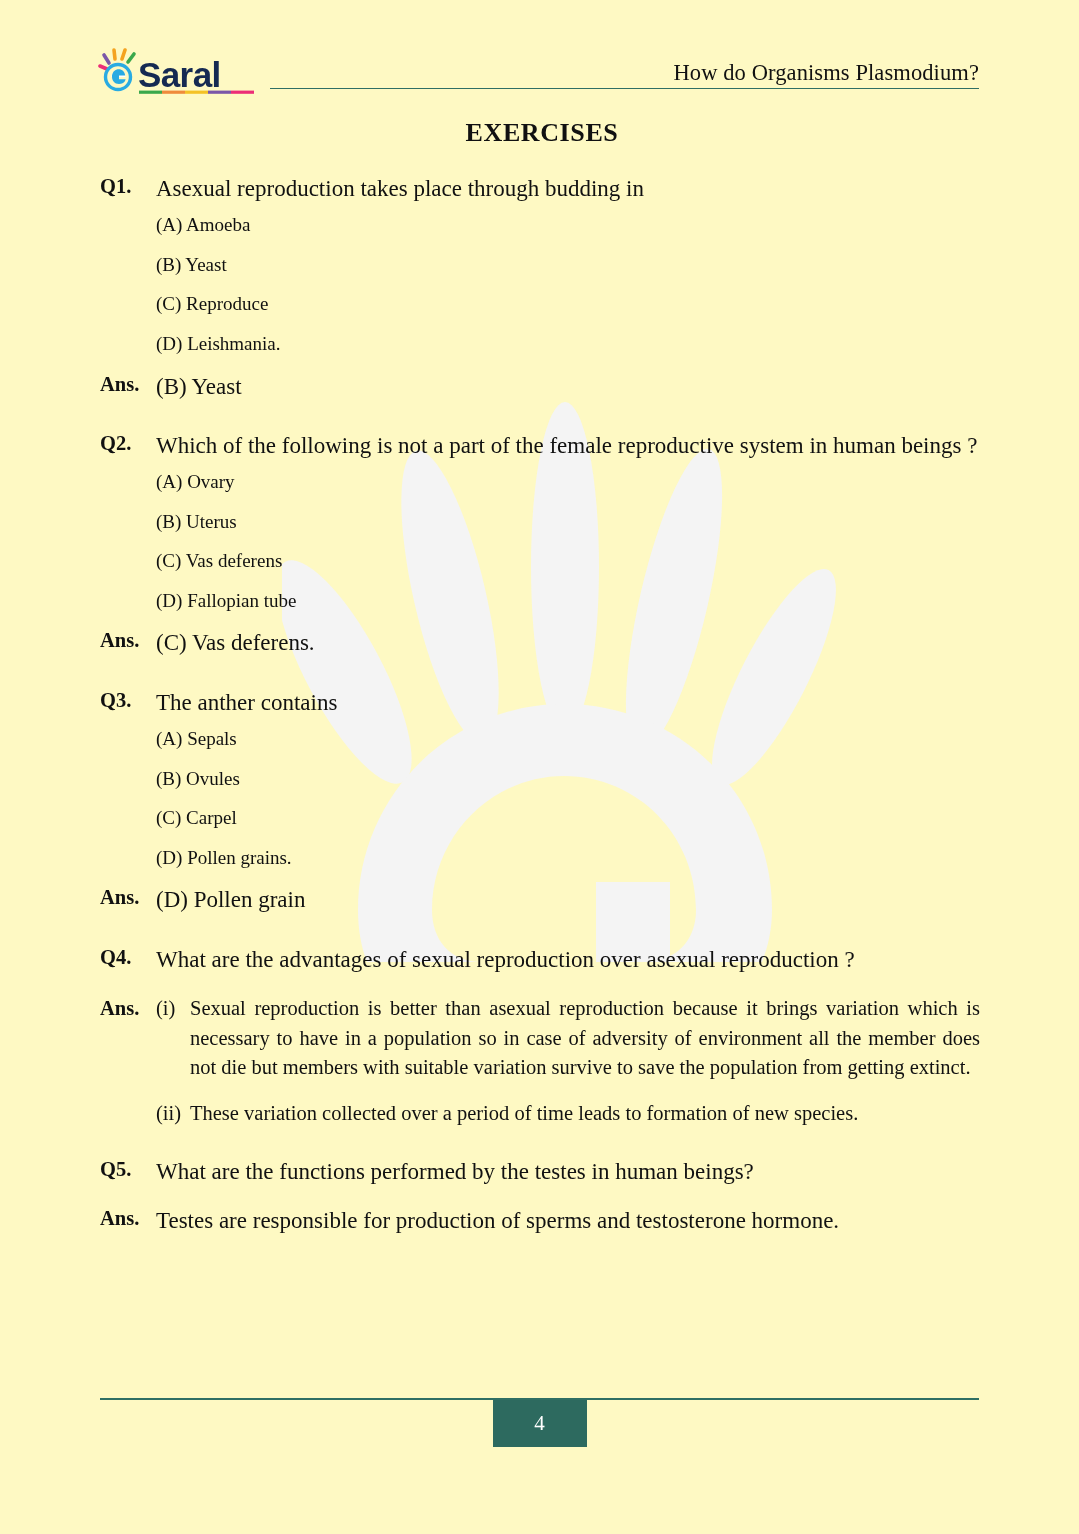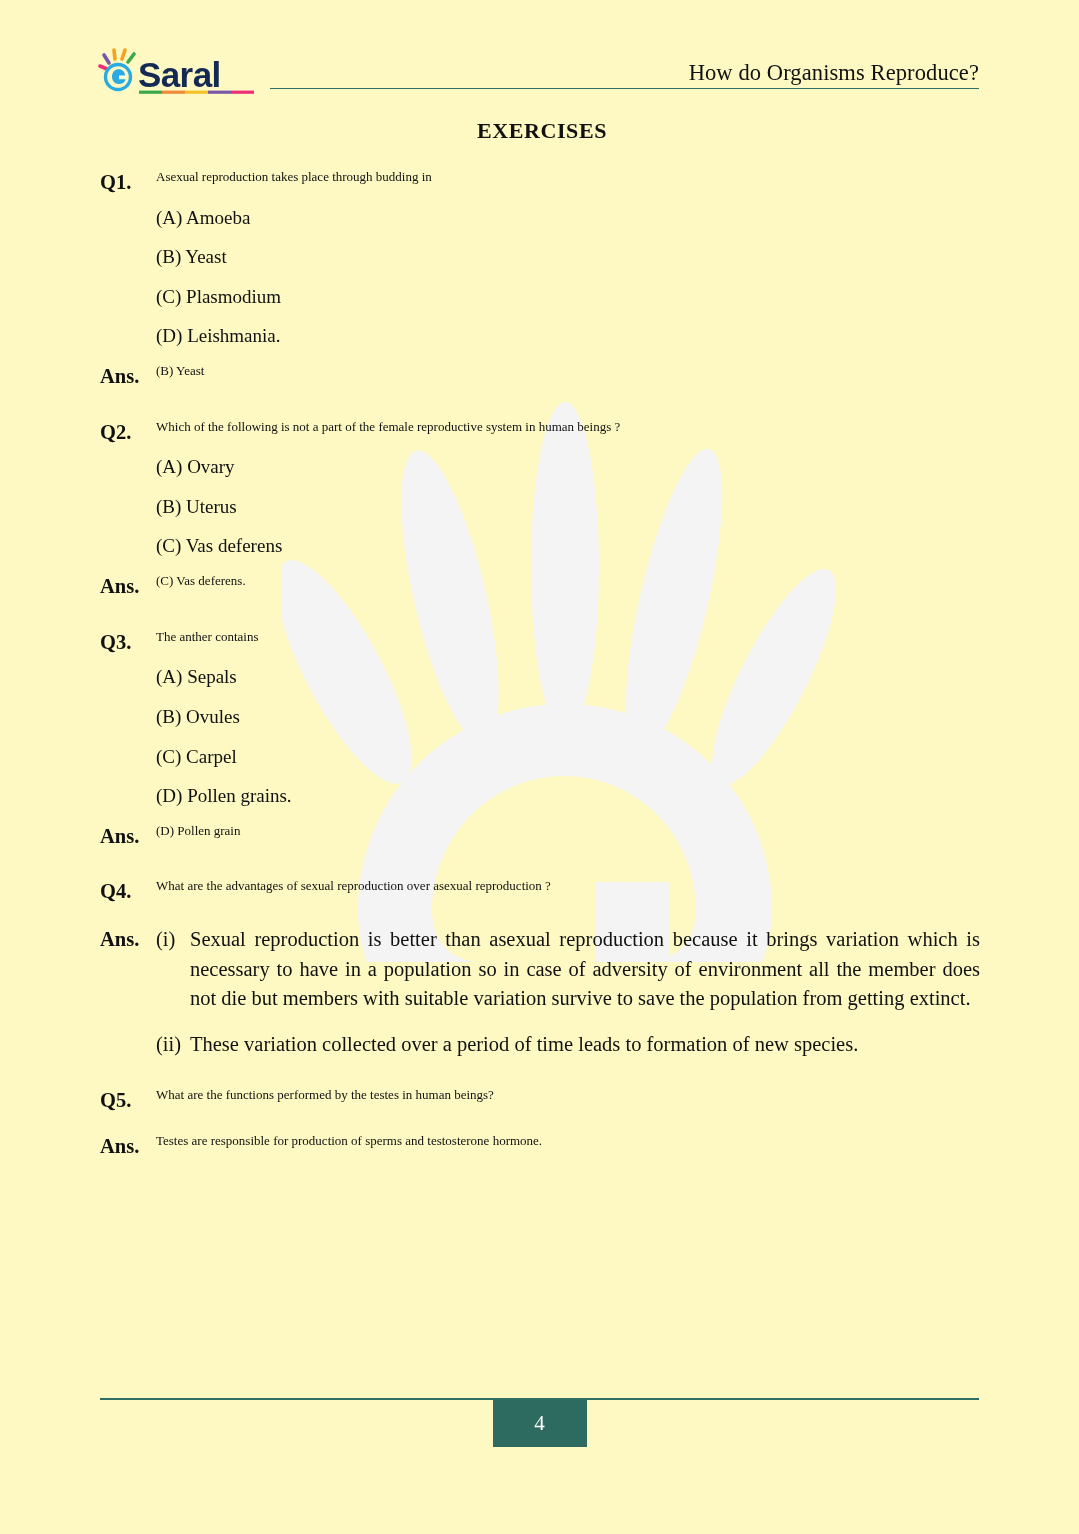--- a/index.html
+++ b/index.html
@@ -74,21 +74,21 @@
     position: absolute;
     left: 100px;
     top: 118px;
     width: 880px;
     z-index: 2;
   }
 
   .exercises-title {
     text-align: center;
     font-weight: bold;
-    font-size: 22px;
+    font-size: 26px;
     letter-spacing: 0.6px;
     margin: 0 0 24px 0;
     padding-left: 4px;
   }
 
   
   .qblock { margin-bottom: 0; }
   .qblock + .qblock { margin-top: 26px; }
 
   .row {
@@ -102,21 +102,21 @@
     flex: 0 0 56px;
     font-weight: bold;
     font-size: 20.5px;
     line-height: 1.45;
     white-space: nowrap;
   }
   .label.ansl { flex: 0 0 56px; }
 
   .qtext {
     flex: 1 1 auto;
-    font-size: 13px;
+    font-size: 23px;
     line-height: 1.45;
   }
 
   .options { margin-top: 6px; }
   .option-row {
     display: flex;
     font-size: 19px;
     line-height: 1.45;
     margin-bottom: 12px;
   }
@@ -250,21 +250,21 @@
         <g>
           <rect x="41" y="42.6" width="23" height="3.2" fill="#3aa84b"></rect>
           <rect x="64" y="42.6" width="23" height="3.2" fill="#ef8b3c"></rect>
           <rect x="87" y="42.6" width="23" height="3.2" fill="#f4c227"></rect>
           <rect x="110" y="42.6" width="23" height="3.2" fill="#7b57a8"></rect>
           <rect x="133" y="42.6" width="23" height="3.2" fill="#ec2e77"></rect>
         </g>
       </svg>
     </div>
 
-    <div class="header-title">How do Organisms Reproduce?</div>
+    <div class="header-title">How do Organisms Plasmodium?</div>
     <div class="header-rule"></div>
   </div>
 
   <div class="content">
 
     <div class="exercises-title">EXERCISES</div>
 
     <div class="qblock">
       <div class="row">
         <div class="label">Q1.</div>
@@ -274,21 +274,21 @@
         <div class="option-row">
           <div class="optpad"></div>
           <div class="opttext">(A) Amoeba</div>
         </div>
         <div class="option-row">
           <div class="optpad"></div>
           <div class="opttext">(B) Yeast</div>
         </div>
         <div class="option-row">
           <div class="optpad"></div>
-          <div class="opttext">(C) Plasmodium</div>
+          <div class="opttext">(C) Reproduce</div>
         </div>
         <div class="option-row">
           <div class="optpad"></div>
           <div class="opttext">(D) Leishmania.</div>
         </div>
       </div>
       <div class="ansrow">
         <div class="label ansl">Ans.</div>
         <div class="qtext">(B) Yeast</div>
       </div>
@@ -304,20 +304,24 @@
           <div class="optpad"></div>
           <div class="opttext">(A) Ovary</div>
         </div>
         <div class="option-row">
           <div class="optpad"></div>
           <div class="opttext">(B) Uterus</div>
         </div>
         <div class="option-row">
           <div class="optpad"></div>
           <div class="opttext">(C) Vas deferens</div>
+        </div>
+        <div class="option-row">
+          <div class="optpad"></div>
+          <div class="opttext">(D) Fallopian tube</div>
         </div>
       </div>
       <div class="ansrow">
         <div class="label ansl">Ans.</div>
         <div class="qtext">(C) Vas deferens.</div>
       </div>
     </div>
 
     <div class="qblock">
       <div class="row">

